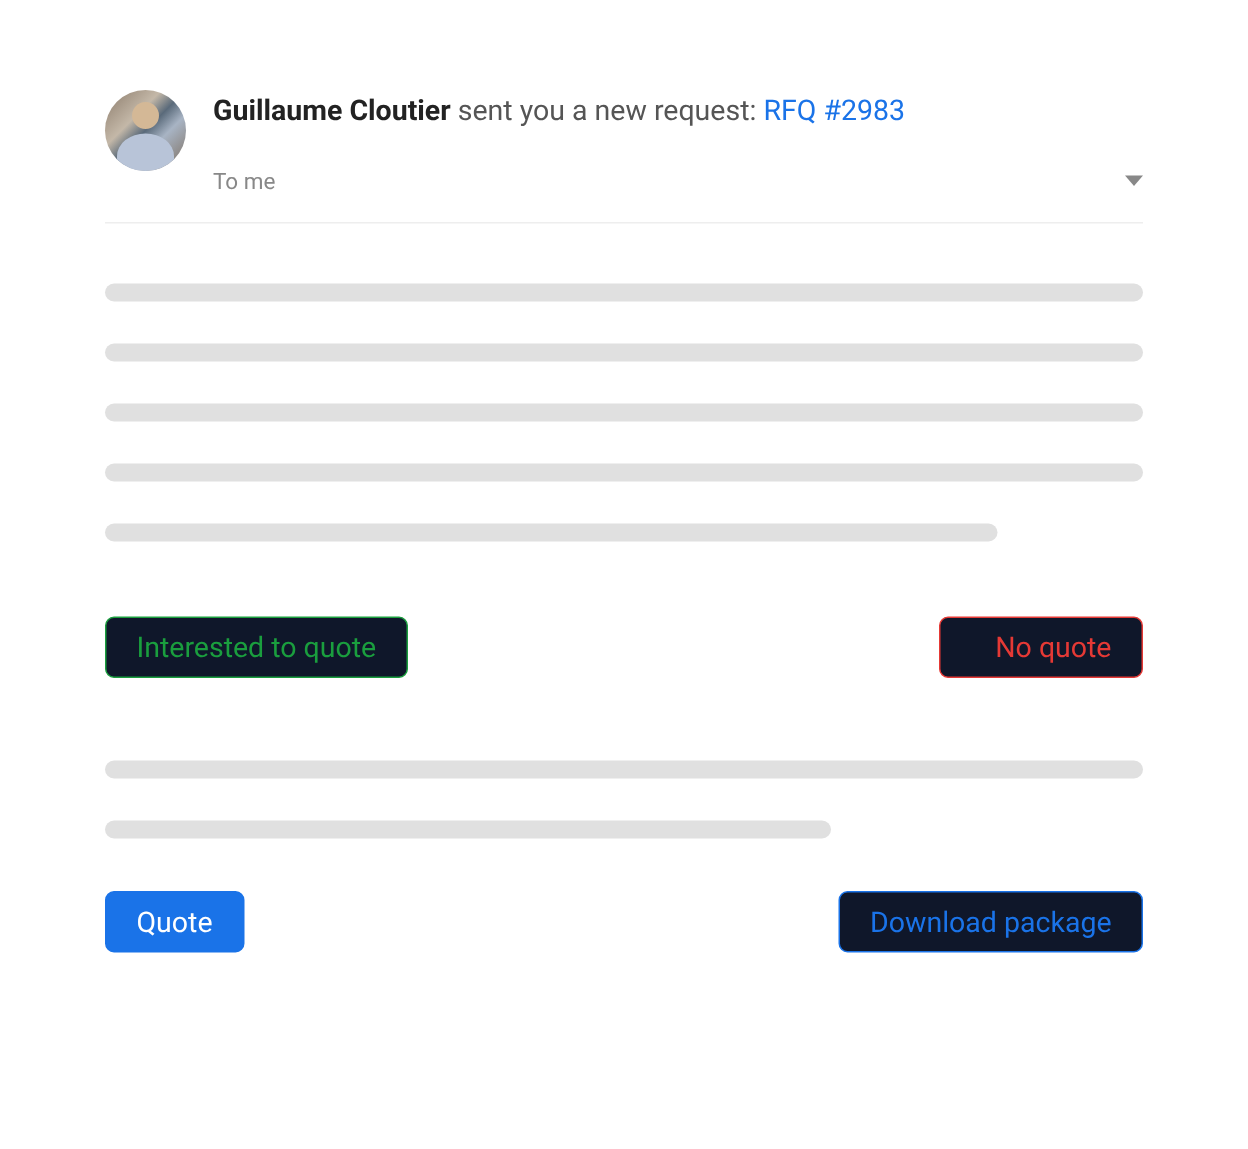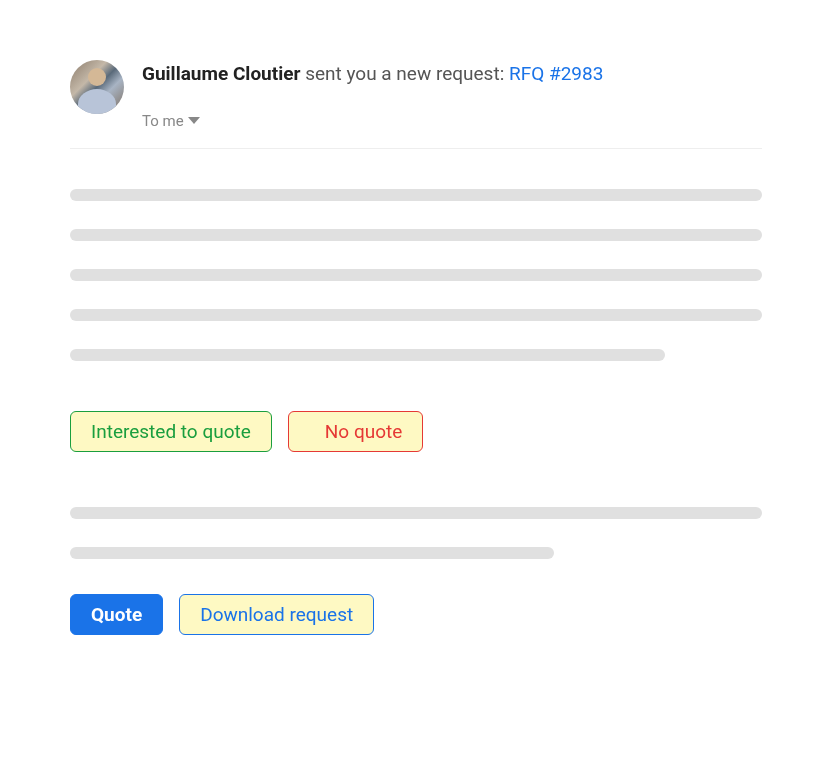--- a/index.html
+++ b/index.html
@@ -1,18 +1,19 @@
 <!DOCTYPE html>
 <html><head>
   <meta charset="utf-8">
   <style>
     * {
       margin: 0;
       padding: 0;
       box-sizing: border-box;
+      justify-content: space-between;
     }
     body {
       font-family: -apple-system, BlinkMacSystemFont, 'Segoe UI', Roboto, Arial, sans-serif;
       background: #fff;
       width: 832px;
       height: 766px;
       padding: 60px 70px;
     }
     .header {
       display: flex;
@@ -107,38 +108,38 @@
     }
     .button-row.second {
       margin-top: 35px;
       margin-bottom: 20px;
     }
     .btn {
       padding: 8px 20px;
       font-size: 19px;
       border-radius: 6px;
       cursor: pointer;
-      background: #fef9c3;
+      background: #0f172a;
       font-family: inherit;
       white-space: nowrap;
     }
     .btn-green {
       color: #1a9e3e;
       border: 1.5px solid #1a9e3e;
     }
     .btn-red {
       color: #e53935;
       border: 1.5px solid #e53935;
       padding-left: 36px;
     }
     .btn-blue-solid {
       color: #fff;
       background: #1a73e8;
       border: 1.5px solid #1a73e8;
-      font-weight: 700;
+      font-weight: 400;
     }
     .btn-blue-outline {
       color: #1a73e8;
       border: 1.5px solid #1a73e8;
     }
     .second-body {
       margin-top: 20px;
     }
   </style>
 </head>
@@ -170,14 +171,14 @@
   <button class="btn btn-red">No quote</button>
 </div>
 
 <div class="body-section second-body">
   <div class="placeholder-line w100"></div>
   <div class="placeholder-line w70"></div>
 </div>
 
 <div class="button-row second">
   <button class="btn btn-blue-solid">Quote</button>
-  <button class="btn btn-blue-outline">Download request</button>
+  <button class="btn btn-blue-outline">Download package</button>
 </div>
 
 </body></html>

